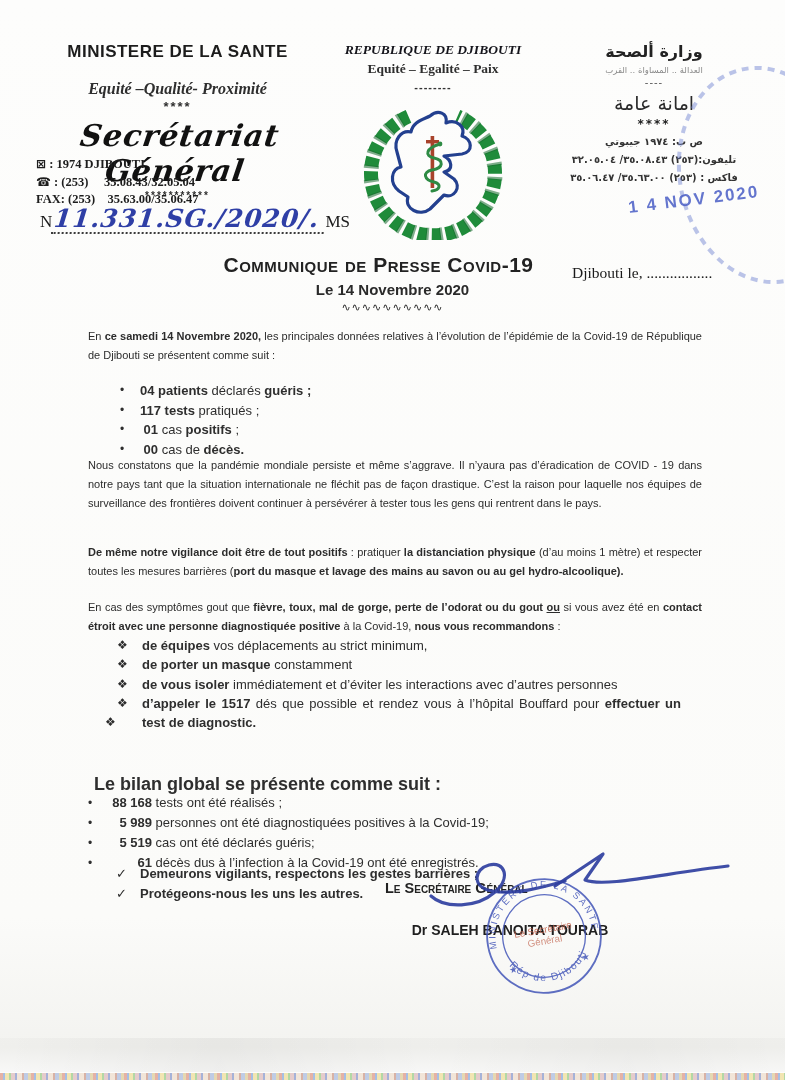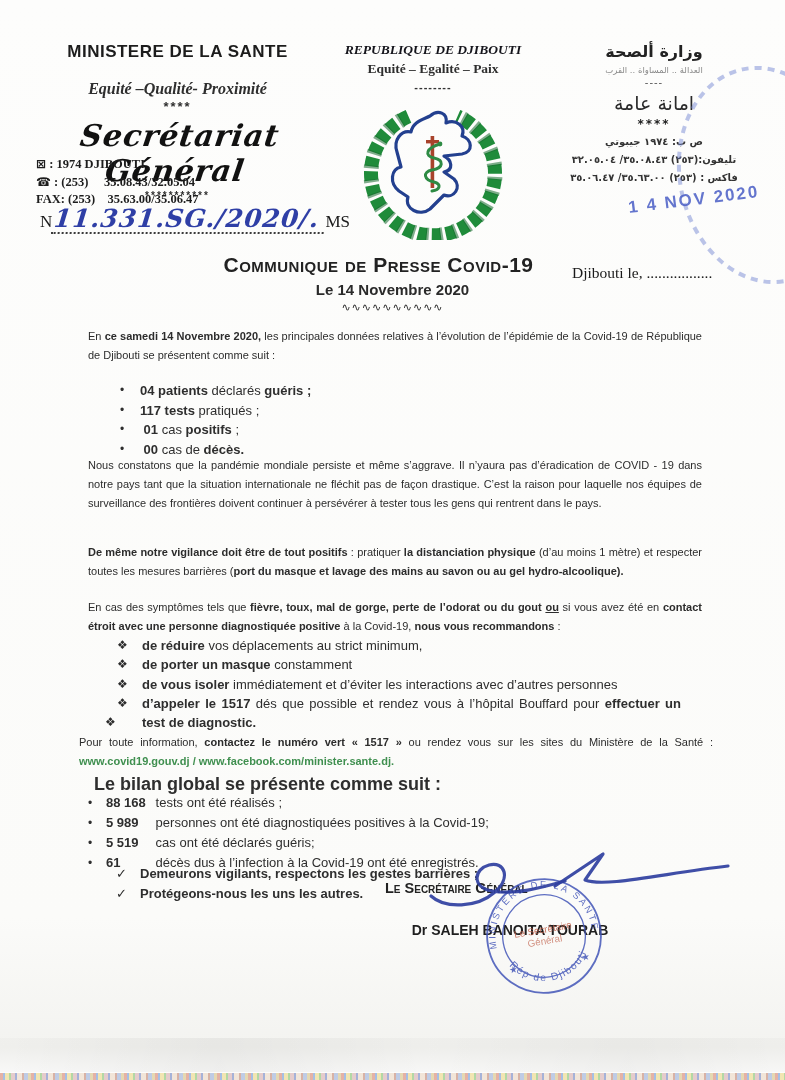--- a/index.html
+++ b/index.html
@@ -69,21 +69,21 @@
   .p4{left:88px;top:598px;width:614px;}
   .recs{left:115px;top:636px;width:566px;font-size:13px;line-height:19.3px;text-align:justify;}
   .recs li{padding-left:27px;position:relative;}
   .diam{position:absolute;left:2px;top:0;font-family:"DejaVu Sans",sans-serif;font-size:12px;color:#2c2c2c;}
   .lone-diam{left:105px;top:715px;font-family:"DejaVu Sans",sans-serif;font-size:12px;color:#2c2c2c;}
   .info{left:79px;top:733px;width:634px;}
   .bilan-h{left:94px;top:774px;width:600px;font-size:18px;font-weight:bold;}
   .bilan{left:88px;top:793px;width:610px;font-size:13px;line-height:20px;}
   .bilan li{padding-left:18px;position:relative;}
   .bilan li .blt{position:absolute;left:0;top:0;font-size:12px;}
-  .bilan .num{display:inline-block;min-width:46px;text-align:left;font-weight:bold;}
+  .bilan .num{display:inline-block;min-width:46px;text-align:right;font-weight:bold;}
   .slogans{left:116px;top:864px;width:480px;font-size:13px;line-height:19.5px;font-weight:bold;}
   .slogans li{padding-left:24px;position:relative;}
   .chk{position:absolute;left:0;top:0;font-family:"DejaVu Sans",sans-serif;font-weight:normal;font-size:13px;}
   
   .sig-role{left:385px;top:880px;width:250px;font-size:14.5px;font-weight:bold;
     font-variant:small-caps;color:#222;text-align:left;}
   .sig-name{left:375px;top:922px;width:270px;font-size:14px;font-weight:bold;color:#1f1f1f;text-align:center;}
   .stamp-wrap{left:482px;top:874px;width:124px;height:124px;transform:rotate(-10deg);opacity:.85;}
   .swoosh{left:425px;top:846px;}
   
@@ -164,31 +164,30 @@
 
   <ul class="abs list-plain daily">
     <li><span class="blt">•</span><span><span class="b">04 patients</span><span> déclarés </span><span class="b">guéris ;</span></span></li>
     <li><span class="blt">•</span><span><span class="b">117 tests</span><span> pratiqués ;</span></span></li>
     <li><span class="blt">•</span><span><span class="b">&nbsp;01</span><span> cas </span><span class="b">positifs</span><span> ;</span></span></li>
     <li><span class="blt">•</span><span><span class="b">&nbsp;00</span><span> cas de </span><span class="b">décès.</span></span></li>
   </ul>
 
   <div class="abs body-txt p2"><span>Nous constatons que la pandémie mondiale persiste et même s’aggrave. Il n’yaura pas d’éradication de COVID - 19 dans notre pays tant que la situation internationale ne fléchit pas de façon drastique. C’est la raison pour laquelle nos équipes de surveillance des frontières doivent continuer à persévérer à tester tous les gens qui rentrent dans le pays.</span></div>
   <div class="abs body-txt p3"><span class="b">De même notre vigilance doit être de tout positifs</span><span> : pratiquer </span><span class="b">la distanciation physique</span><span> (d’au moins 1 mètre) et respecter toutes les mesures barrières (</span><span class="b">port du masque et lavage des mains au savon ou au gel hydro-alcoolique).</span></div>
-  <div class="abs body-txt p4"><span>En cas des symptômes tels que </span><span class="b">fièvre, toux, mal de gorge, perte de l’odorat ou du gout </span><span class="b u">ou</span><span> si vous avez été en </span><span class="b">contact étroit avec une personne diagnostiquée positive</span><span> à la Covid-19, </span><span class="b">nous vous recommandons</span><span> :</span></div>
+  <div class="abs body-txt p4"><span>En cas des symptômes gout que </span><span class="b">fièvre, toux, mal de gorge, perte de l’odorat ou du gout </span><span class="b u">ou</span><span> si vous avez été en </span><span class="b">contact étroit avec une personne diagnostiquée positive</span><span> à la Covid-19, </span><span class="b">nous vous recommandons</span><span> :</span></div>
 
   <ul class="abs list-plain recs">
-    <li><span class="diam">❖</span><span><span class="b">de réduire</span><span> vos déplacements au strict minimum,</span></span></li>
+    <li><span class="diam">❖</span><span><span class="b">de équipes</span><span> vos déplacements au strict minimum,</span></span></li>
     <li><span class="diam">❖</span><span><span class="b">de porter un masque</span><span> constamment</span></span></li>
     <li><span class="diam">❖</span><span><span class="b">de vous isoler</span><span> immédiatement et d’éviter les interactions avec d’autres personnes</span></span></li>
     <li><span class="diam">❖</span><span><span class="b">d’appeler le 1517</span><span> dés que possible et rendez vous à l’hôpital Bouffard pour </span><span class="b">effectuer un test de diagnostic.</span></span></li>
   </ul>
   <div class="abs lone-diam">❖</div>
 
-  <div class="abs body-txt info"><span>Pour toute information, </span><span class="b">contactez le numéro vert « 1517 »</span><span> ou rendez vous sur les sites du Ministère de la Santé : </span><span class="b" style="color: rgb(63, 143, 79);">www.covid19.gouv.dj / www.facebook.com/minister.sante.dj.</span></div>
 
   <div class="abs bilan-h">Le bilan global se présente comme suit :</div>
   <ul class="abs list-plain bilan">
     <li><span class="blt">•</span><span class="num">88 168</span><span> tests ont été réalisés ;</span></li>
     <li><span class="blt">•</span><span class="num">5 989</span><span> personnes ont été diagnostiquées positives à la Covid-19;</span></li>
     <li><span class="blt">•</span><span class="num">5 519</span><span> cas ont été déclarés guéris;</span></li>
     <li><span class="blt">•</span><span class="num">61</span><span> décès dus à l’infection à la Covid-19 ont été enregistrés.</span></li>
   </ul>
 
   <ul class="abs list-plain slogans">

